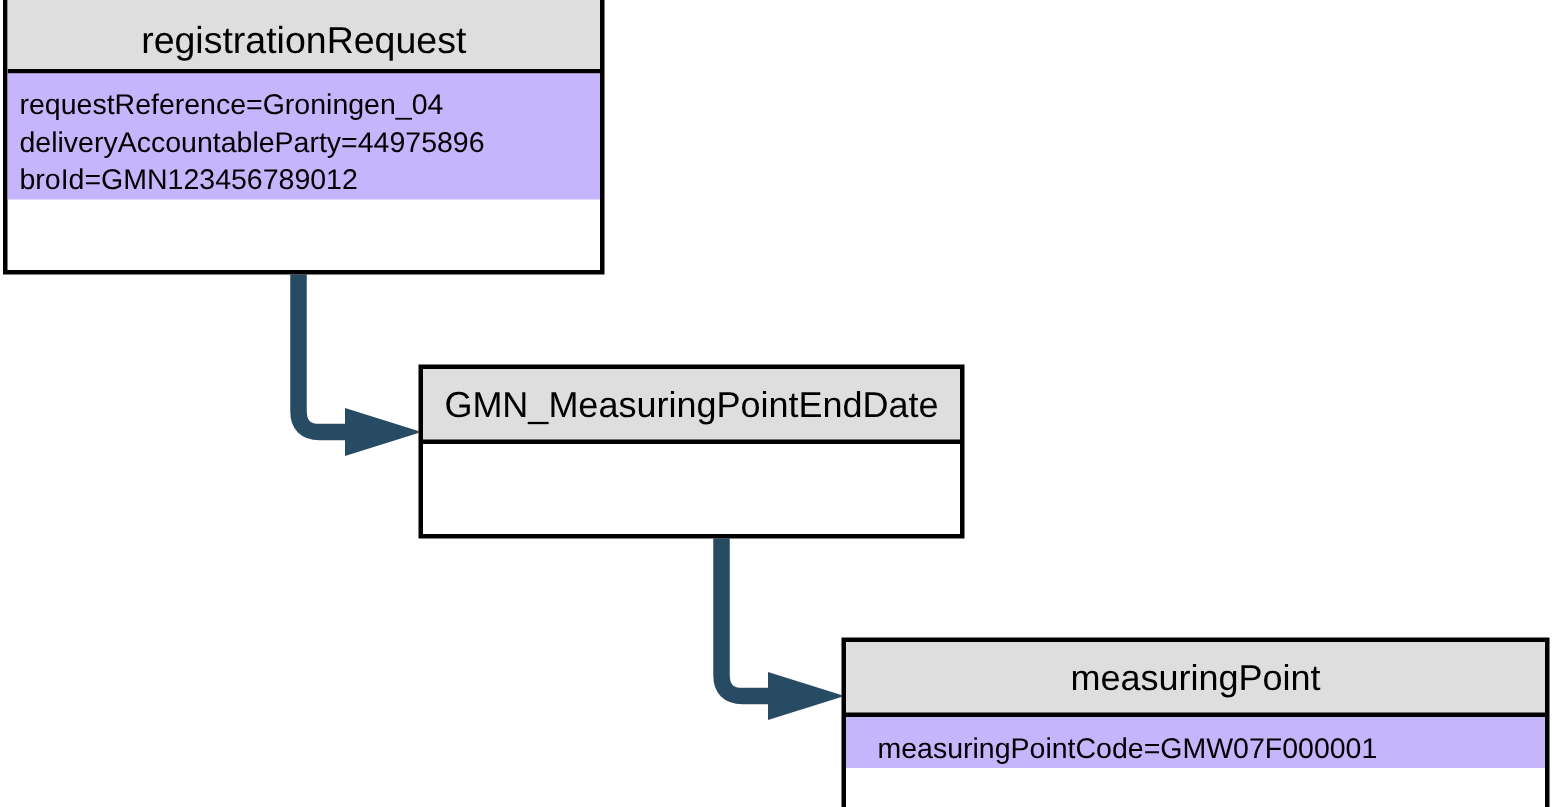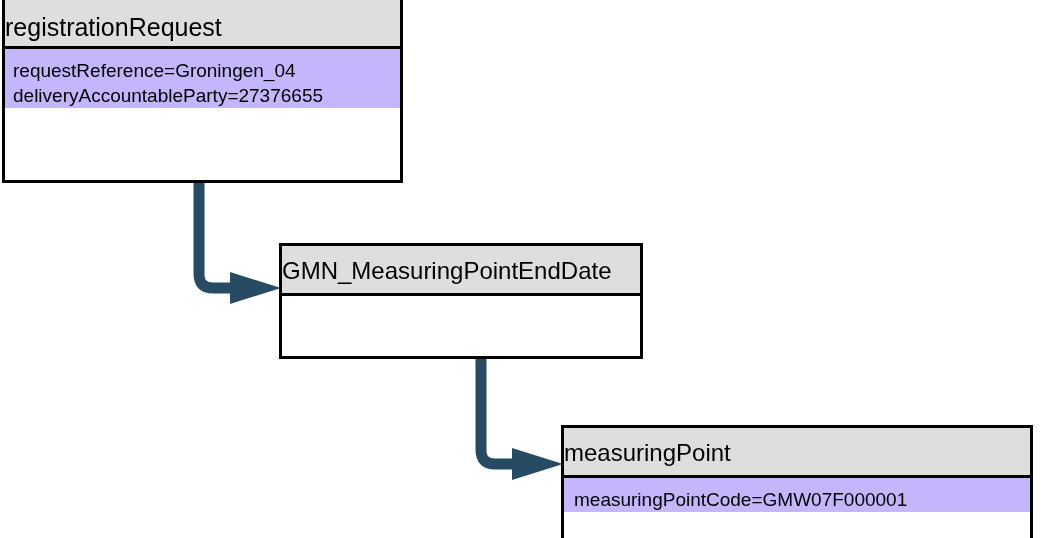--- a/index.html
+++ b/index.html
@@ -23,21 +23,21 @@
     position: absolute;
     box-sizing: border-box;
     border: 3px solid #000000;
     background: #ffffff;
     overflow: hidden;
   }
   .obj-header {
     box-sizing: border-box;
     background: #dedede;
     border-bottom: 3px solid #000000;
-    text-align: left;
+    text-align: center;
     color: #000000;
     white-space: nowrap;
     overflow: hidden;
   }
   .obj-body {
     box-sizing: border-box;
     background: #c4b5fd;
     overflow: hidden;
     white-space: nowrap;
   }
@@ -94,21 +94,21 @@
     top: 425px;
     width: 472px;
     height: 116px;
   }
   #box-measuring-point .obj-header {
     height: 50px;
     line-height: 50px;
     font-size: 24px;
   }
   #box-measuring-point .obj-body {
-    padding: 9px 0 0 10px;
+    padding: 9px 0 0 21px;
   }
   #box-measuring-point .attr-line {
     font-size: 19px;
     line-height: 25px;
   }
 
   
   .connector {
     position: absolute;
     overflow: visible;
@@ -128,21 +128,22 @@
 
   <svg id="connector-2" class="connector" width="130" height="140" viewBox="0 0 130 140">
     <path d="M 19 0 L 19 98 Q 19 112 33 112 L 55 112" fill="none" stroke="#274B63" stroke-width="11"></path>
     <polygon points="50,96 50,128 101,112" fill="#274B63"></polygon>
   </svg>
 
   <div class="obj-box" id="box-registration-request">
     <div class="obj-header">registrationRequest</div>
     <div class="obj-body">
       <div class="attr-line">requestReference=Groningen_04</div>
-      <div class="attr-line">deliveryAccountableParty=27376655</div>
+      <div class="attr-line">deliveryAccountableParty=44975896</div>
+      <div class="attr-line">broId=GMN123456789012</div>
     </div>
   </div>
 
   <div class="obj-box" id="box-gmn-measuringpointenddate">
     <div class="obj-header">GMN_MeasuringPointEndDate</div>
   </div>
 
   <div class="obj-box" id="box-measuring-point">
     <div class="obj-header">measuringPoint</div>
     <div class="obj-body">

